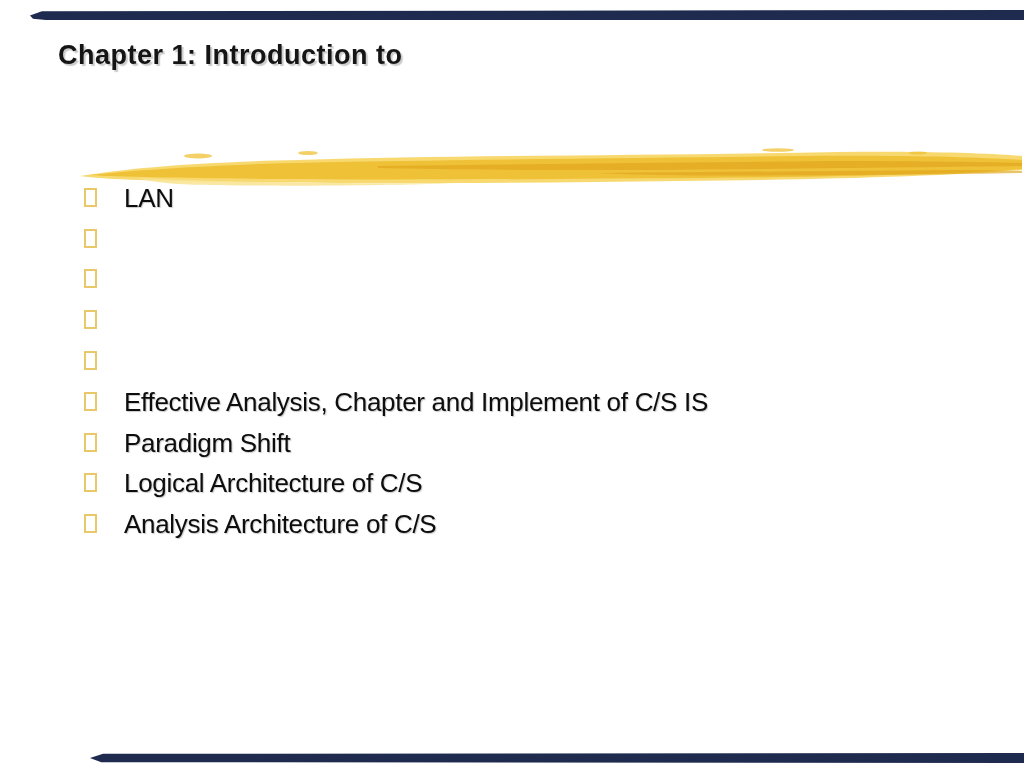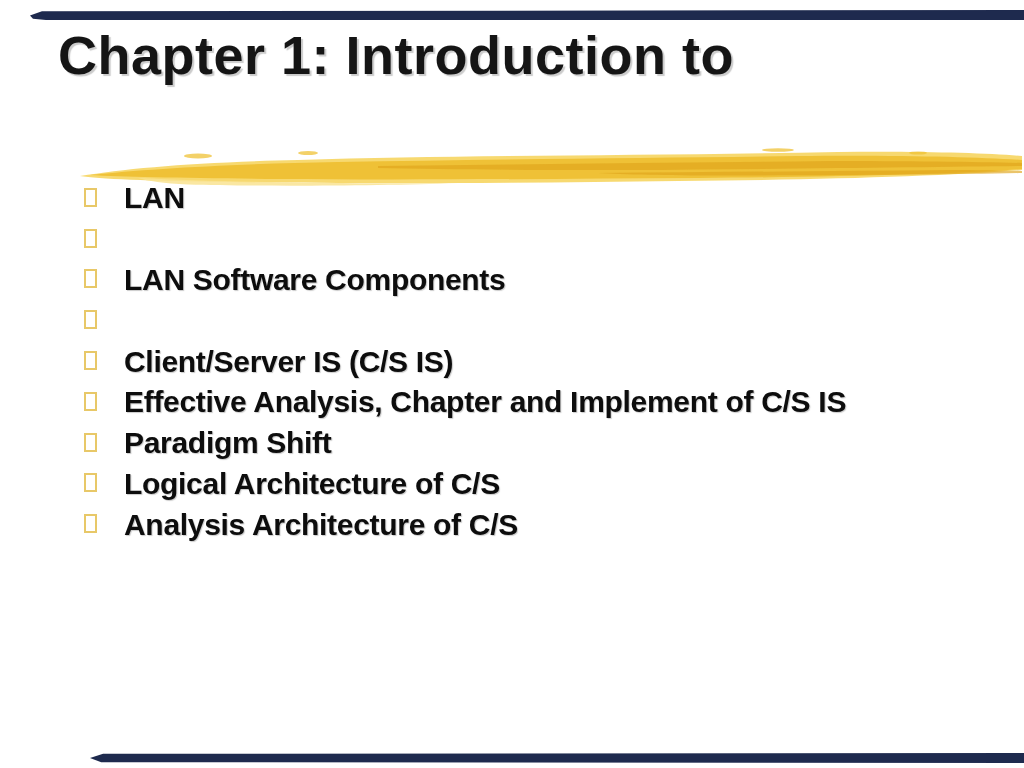--- a/index.html
+++ b/index.html
@@ -32,21 +32,21 @@
     position:absolute;left:90px;top:753px;width:934px;height:10px;
     background:var(--bar-navy);
     clip-path:polygon(0% 50%, 1.4% 8%, 100% 0%, 100% 100%, 1.2% 92%);
   }
   
   .title-block{
     position:absolute;left:58px;top:24px;width:920px;
   }
   .title-line{
     display:block;
-    font-size:54px;
+    font-size:27px;
     font-weight:900;
     letter-spacing:0.5px;
     line-height:62px;
     color:var(--title-text);
     text-shadow:2px 2px 1px rgba(125,125,125,0.40);
     white-space:nowrap;
   }
   
   .brush{
     position:absolute;left:78px;top:144px;width:946px;height:48px;
@@ -68,22 +68,22 @@
   }
   .bullet-glyph{
     flex:0 0 auto;
     width:13px;height:19px;
     border:2px solid var(--bullet-outline);
     margin-right:27px;
     margin-top:-2px;
     background:transparent;
   }
   .bullet-text{
-    font-size:30px;
-    font-weight:700;
+    font-size:26px;
+    font-weight:400;
     color:var(--body-text);
     text-shadow:1px 1px 1px rgba(135,135,135,0.45);
     white-space:nowrap;
     letter-spacing:-0.3px;
   }
 </style>
 </head>
 <body>
 
 <div class="slide">
@@ -109,28 +109,26 @@
   <ul class="bullet-list">
     <li class="bullet-item">
       <span class="bullet-glyph"></span>
       <span class="bullet-text">LAN</span>
     </li>
     <li class="bullet-item">
       <span class="bullet-glyph"></span>
     </li>
     <li class="bullet-item">
       <span class="bullet-glyph"></span>
-      <span class="bullet-text">LAN Software Components</span>
     </li>
     <li class="bullet-item">
       <span class="bullet-glyph"></span>
     </li>
     <li class="bullet-item">
       <span class="bullet-glyph"></span>
-      <span class="bullet-text">Client/Server IS (C/S IS)</span>
     </li>
     <li class="bullet-item">
       <span class="bullet-glyph"></span>
       <span class="bullet-text">Effective Analysis, Chapter and Implement of C/S IS</span>
     </li>
     <li class="bullet-item">
       <span class="bullet-glyph"></span>
       <span class="bullet-text">Paradigm Shift</span>
     </li>
     <li class="bullet-item">

